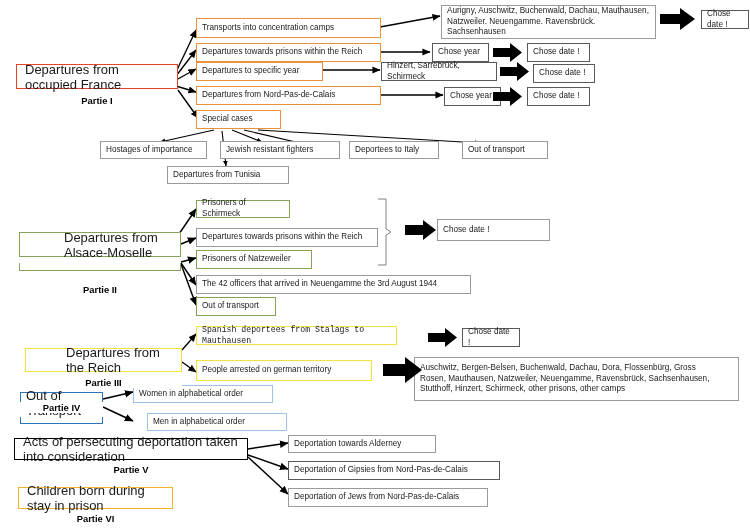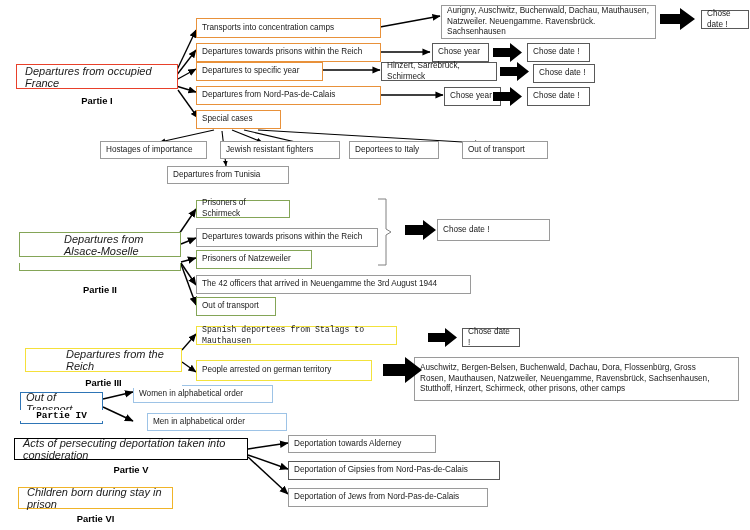--- a/index.html
+++ b/index.html
@@ -52,23 +52,22 @@
     z-index: 4;
   }
   .partie .pbox {
     position: absolute;
     left: 0; top: 0; right: 0;
     box-sizing: border-box;
     background: #ffffff;
     display: flex;
     align-items: center;
     padding: 1px 8px;
-    font-size: 11px;
+    font-size: 13px;
     color: #1a1a1a;
-    font-style: italic;
   }
   .partie .plabel {
     position: absolute;
     left: 0; right: 0;
     text-align: center;
     font-size: 9.4px;
     font-weight: bold;
     color: #000000;
     background: #ffffff;
     z-index: 6;
@@ -315,21 +314,21 @@
 Stutthoff, Hinzert, Schirmeck, other prisons, other camps</span>
   </div>
 
   <div class="partie p-blue" style="left:20px; top:392px; width:83px; height:32px;">
     <div class="pbox" style="height:21px; padding:1px 5px;">
       <span>Out of Transport</span>
     </div>
     <div class="prule" style="top:31px;"></div>
     <div class="pstub" style="left:0; top:25px; height:7px;"></div>
     <div class="pstub" style="right:0; top:25px; height:7px; border-left:none; border-right:1.8px solid #2E75B6;"></div>
-    <div class="plabel" style="top:18px;font-family:Liberation Mono, monospace;">Partie IV</div>
+    <div class="plabel" style="top:10px;">Partie IV</div>
   </div>
 
   <div class="node blue" style="left:133px; top:385px; width:140px; height:18px;">
     <span>Women in alphabetical order</span>
   </div>
   <div class="node blue" style="left:133px; top:413px; width:140px; height:18px;margin-left:14px;">
     <span>Men in alphabetical order</span>
   </div>
 
   <div class="partie p-black" style="left:14px; top:438px; width:234px; height:33px;">

